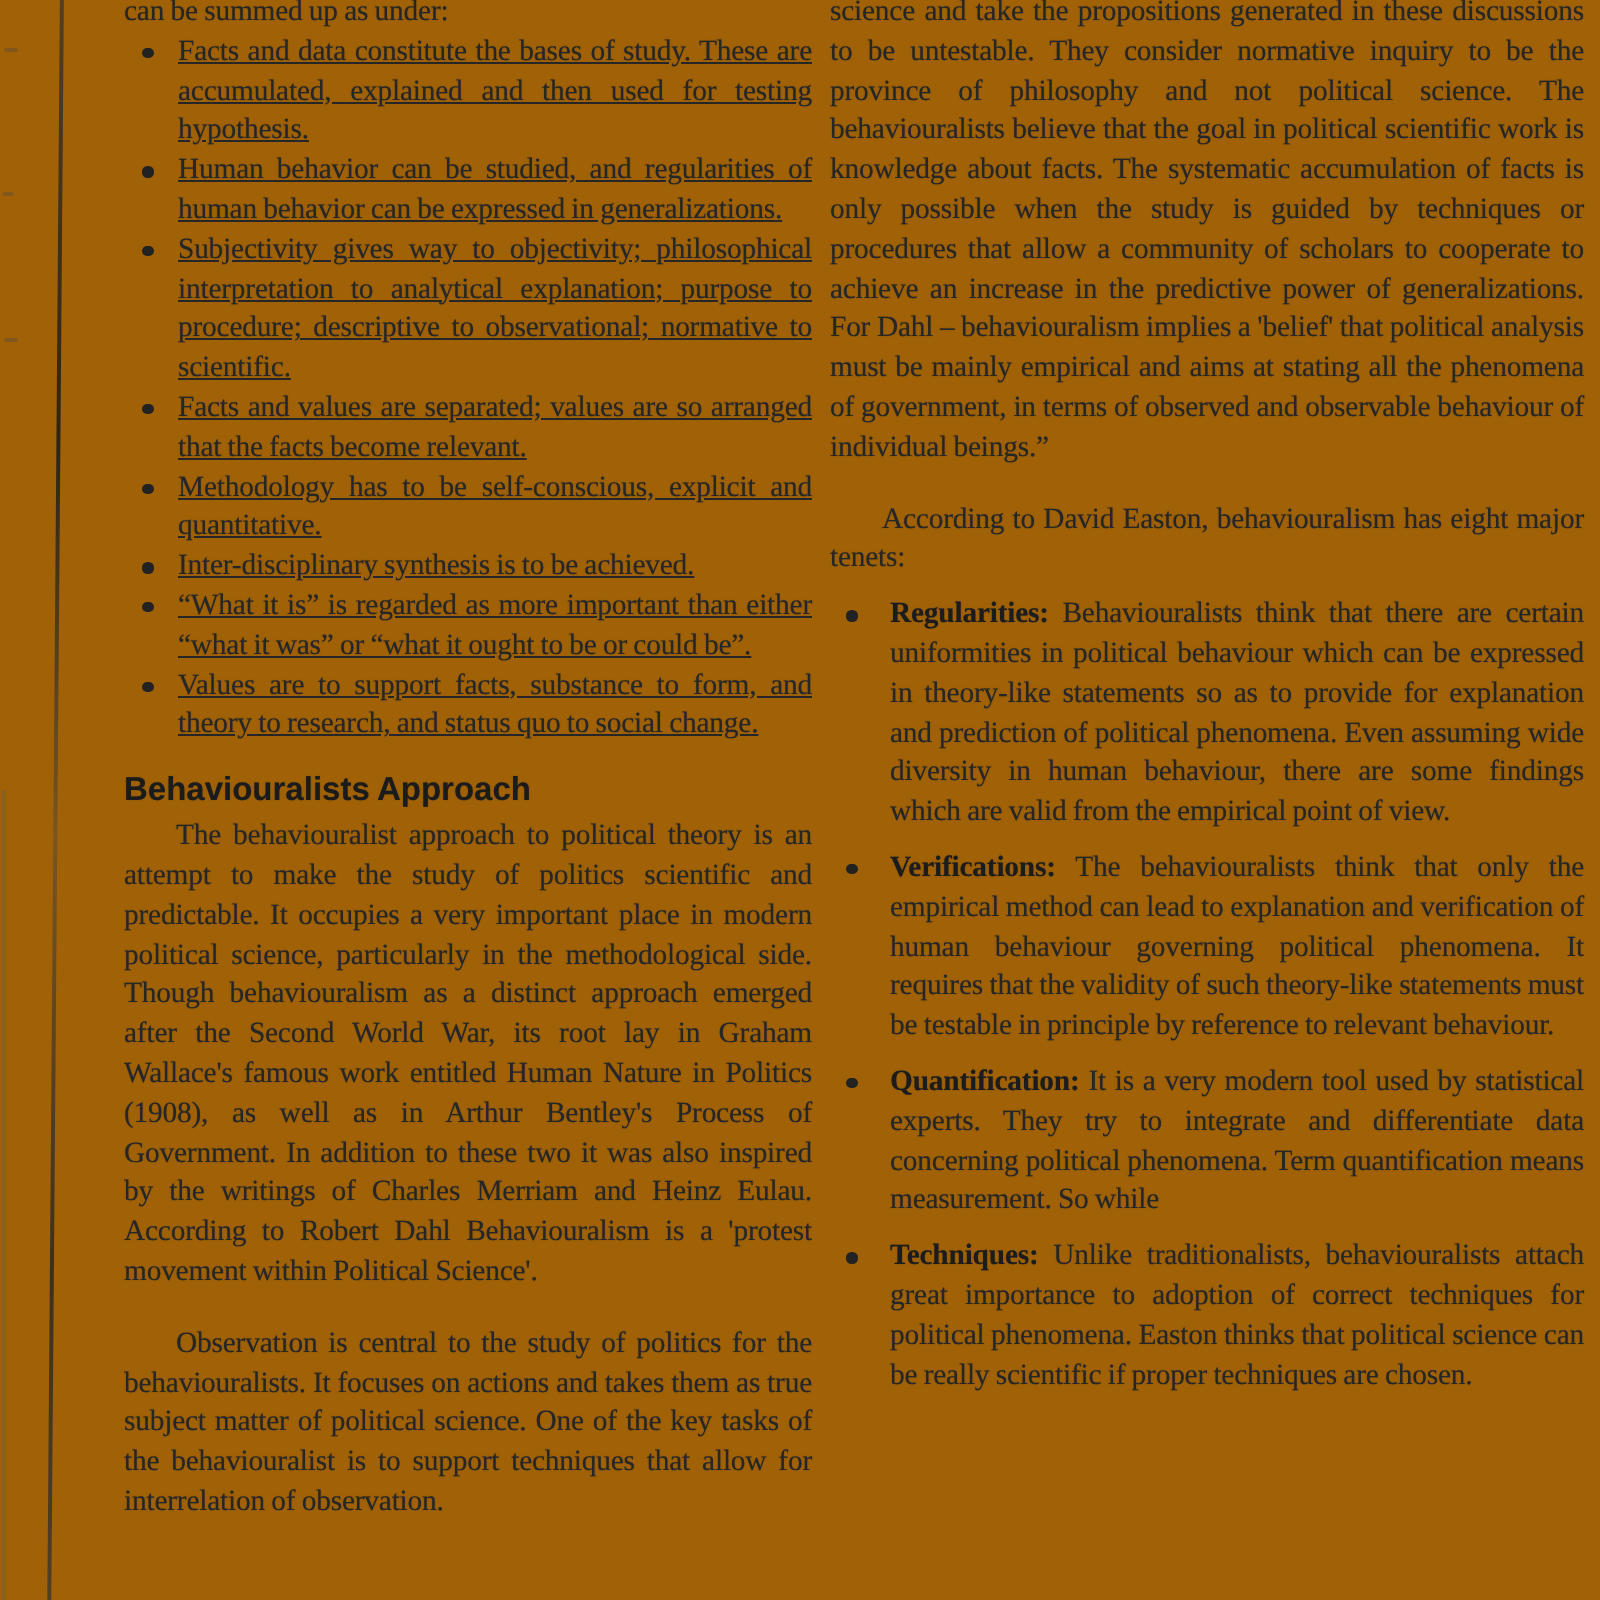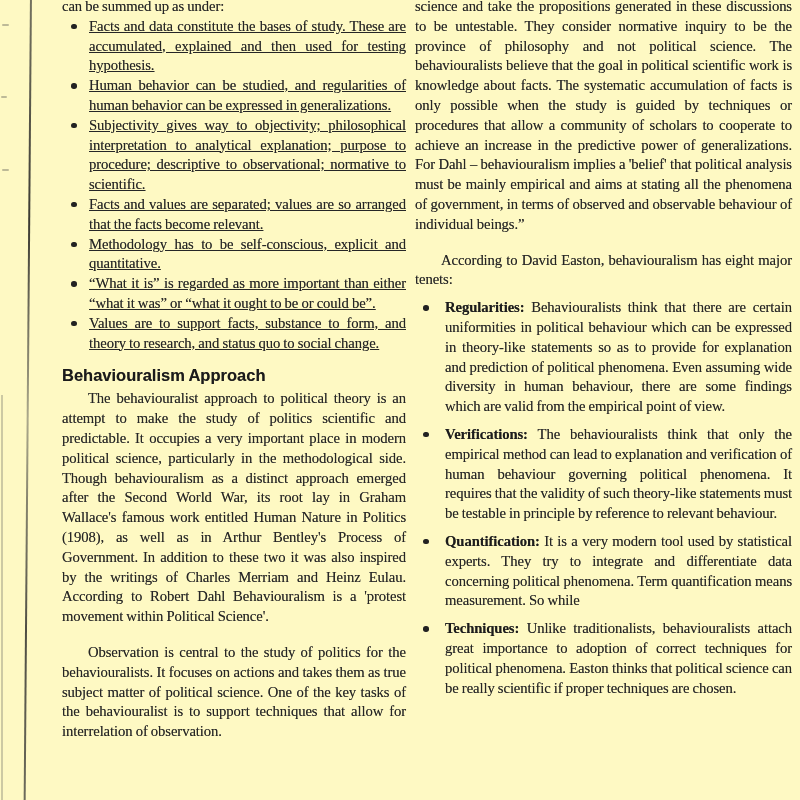--- a/index.html
+++ b/index.html
@@ -3,21 +3,21 @@
 <meta charset="utf-8">
 <style>
   html, body { margin:0; padding:0; }
   body {
     width:800px; height:800px; overflow:hidden;
     background:#ffffff;
     font-family:"Liberation Serif", serif;
   }
   .page {
     position:absolute; left:0; top:0; width:800px; height:800px;
-    background:#fef9c3; color:#262626; overflow:hidden;
+    background:#a16207; color:#262626; overflow:hidden;
   }
   
   .spine-line {
     position:absolute; left:30px; top:-8px; width:2.2px; height:820px;
     background:linear-gradient(to bottom,
       rgba(45,45,45,.65) 0%, rgba(25,25,25,.85) 28%,
       rgba(70,70,70,.45) 52%, rgba(35,35,35,.8) 78%, rgba(50,50,50,.7) 100%);
     transform:rotate(0.45deg); transform-origin:top left;
   }
   .edge-line {
@@ -96,29 +96,33 @@
       <li class="bitem">
         <span class="dot"></span>
         <span>Facts and values are separated; values are so arranged that the facts become relevant.</span>
       </li>
       <li class="bitem">
         <span class="dot"></span>
         <span>Methodology has to be self-conscious, explicit and quantitative.</span>
       </li>
       <li class="bitem">
         <span class="dot"></span>
+        <span>Inter-disciplinary synthesis is to be achieved.</span>
+      </li>
+      <li class="bitem">
+        <span class="dot"></span>
         <span>“What it is” is regarded as more important than either “what it was” or “what it ought to be or could be”.</span>
       </li>
       <li class="bitem">
         <span class="dot"></span>
         <span>Values are to support facts, substance to form, and theory to research, and status quo to social change.</span>
       </li>
     </ul>
 
-    <h2 class="section-heading">Behaviouralism Approach</h2>
+    <h2 class="section-heading">Behaviouralists Approach</h2>
 
     <p class="para">The behaviouralist approach to political theory is an attempt to make the study of politics scientific and predictable. It occupies a very important place in modern political science, particularly in the methodological side. Though behaviouralism as a distinct approach emerged after the Second World War, its root lay in Graham Wallace's famous work entitled Human Nature in Politics (1908), as well as in Arthur Bentley's Process of Government. In addition to these two it was also inspired by the writings of Charles Merriam and Heinz Eulau. According to Robert Dahl Behaviouralism is a 'protest movement within Political Science'.</p>
     <p class="para">Observation is central to the study of politics for the behaviouralists. It focuses on actions and takes them as true subject matter of political science. One of the key tasks of the behaviouralist is to support techniques that allow for interrelation of observation.</p>
   </div>
 
   <div class="col col-right">
     <p class="para no-indent">science and take the propositions generated in these discussions to be untestable. They consider normative inquiry to be the province of philosophy and not political science. The behaviouralists believe that the goal in political scientific work is knowledge about facts. The systematic accumulation of facts is only possible when the study is guided by techniques or procedures that allow a community of scholars to cooperate to achieve an increase in the predictive power of generalizations. For Dahl – behaviouralism implies a 'belief' that political analysis must be mainly empirical and aims at stating all the phenomena of government, in terms of observed and observable behaviour of individual beings.”</p>
     <p class="para rp2">According to David Easton, behaviouralism has eight major tenets:</p>
 
     <ul class="tenets">

